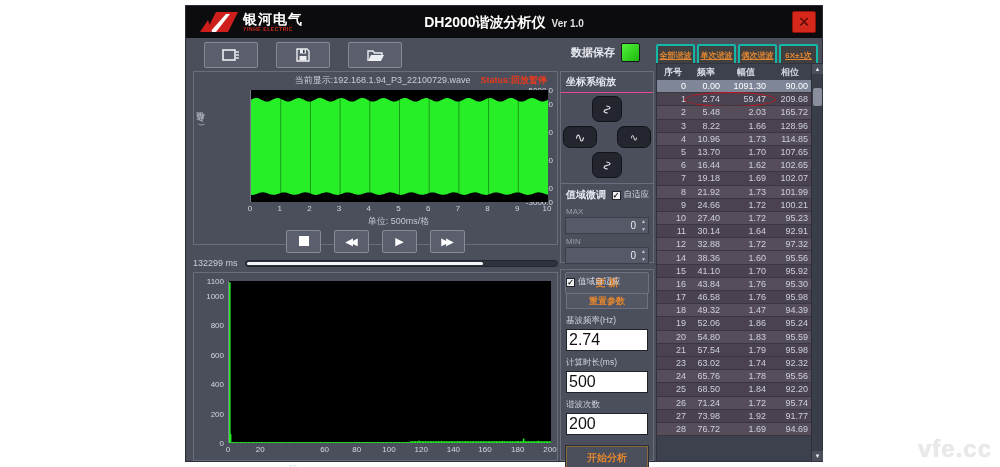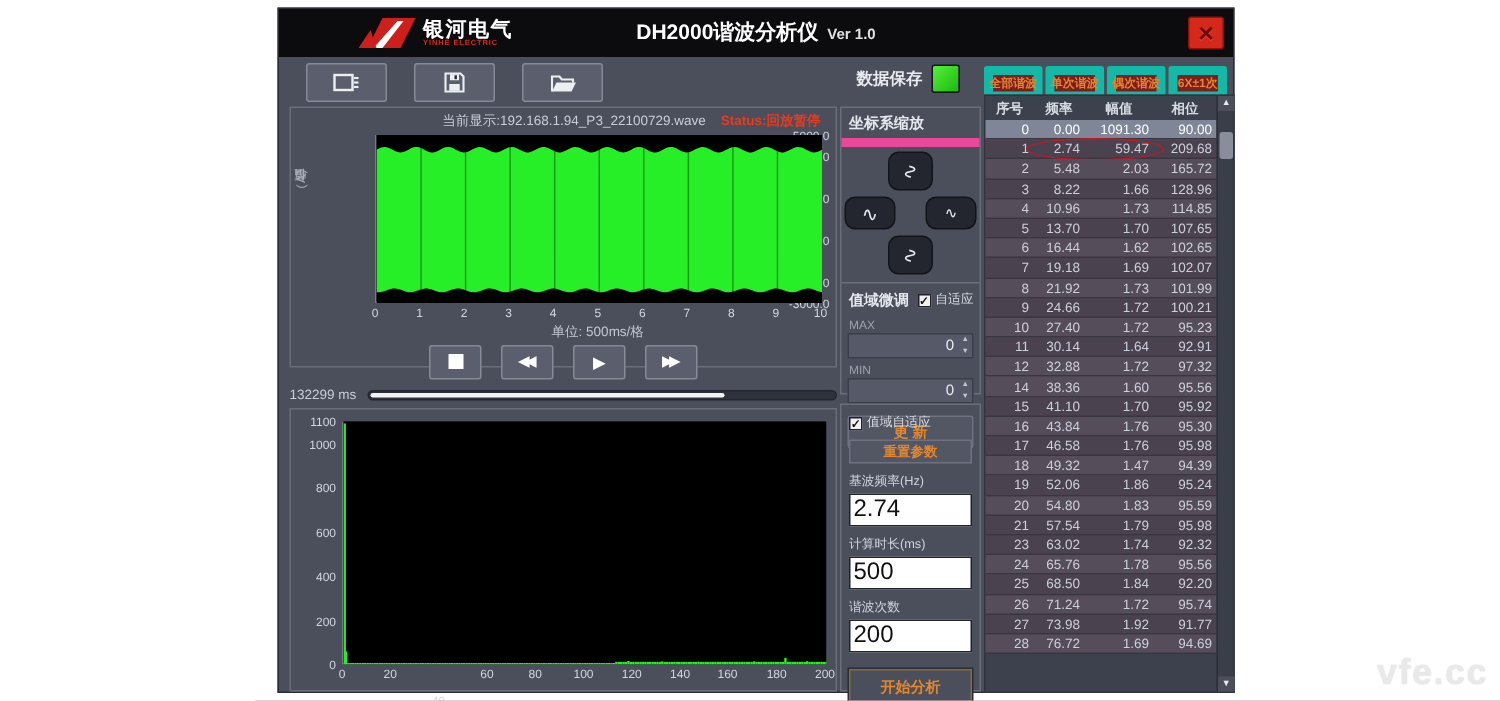--- a/index.html
+++ b/index.html
@@ -3,21 +3,21 @@
 <meta charset="utf-8">
 <style>
   * { margin:0; padding:0; box-sizing:border-box; font-family:"Liberation Sans", sans-serif; }
   html,body { width:1000px; height:467px; background:#ffffff; overflow:hidden; position:relative; }
 
   .window { position:absolute; left:185px; top:5px; width:638px; height:457px;
             background:#4b4f5b; border:1px solid #2a2d35; }
 
   
   .titlebar { position:absolute; left:0; top:0; right:0; height:32px; background:#0c0c0e;
-              display:flex; align-items:center;padding-left:39px; }
+              display:flex; align-items:center; }
   .logo { display:flex; align-items:center; gap:5px; margin-left:14px; }
   .logo-swoosh { width:38px; height:20px; }
   .logo-text-wrap { display:flex; flex-direction:column; line-height:1; }
   .logo-cn { color:#ffffff; font-size:14px; font-weight:bold; letter-spacing:1px; }
   .logo-en { color:#d22a1a; font-size:5px; font-weight:bold; letter-spacing:0.6px; margin-top:1px; }
   .title-center { position:absolute; left:0; right:0; text-align:center; color:#ffffff; }
   .title-main { font-size:14px; font-weight:bold; }
   .title-ver { font-size:10px; font-weight:bold; color:#e0e0e0; margin-left:6px; }
   .close-btn { position:absolute; right:6px; top:5px; width:24px; height:22px; background:#d5281a;
                border:1px solid #8e1208; border-radius:2px; color:#6e0b05; font-size:14px;
@@ -26,23 +26,23 @@
 
   
   .toolbar { position:absolute; left:0; top:32px; right:0; height:34px; display:flex; align-items:center; }
   .tool-btn { width:54px; height:26px; background:#5b5f6d; border:1px solid #868a96; border-radius:2px;
               margin-left:18px; display:flex; align-items:center; justify-content:center; cursor:pointer; }
   .save-led-group { position:absolute; left:385px; top:5px; display:flex; align-items:center; gap:6px; }
   .save-label { color:#e8eaf0; font-size:11px; font-weight:bold; }
   .led { width:19px; height:19px; border:1px solid #14161a; border-radius:2px;
          background:linear-gradient(135deg,#52f23a,#1db80e); }
   .tabs { position:absolute; left:470px; top:6px; display:flex; gap:2px; }
-  .tab-btn { width:39px; height:23px; background:#7f1d1d; border:6px solid #14b8a6; border-radius:2px;
+  .tab-btn { width:39px; height:23px; background:#404040; border:2px solid #14b8a6; border-radius:2px;
              color:#e2862f; font-size:8px; font-weight:bold; display:flex; align-items:center;
-             justify-content:center; cursor:pointer; white-space:nowrap; }
+             justify-content:center; cursor:pointer; white-space:nowrap;text-decoration:underline; }
 
   
   .wave-panel { position:absolute; left:7px; top:65px; width:365px; height:174px;
                 border:1px solid #6a6e7a; background:#4b4f5b; }
   .wave-header { height:14px; display:flex; justify-content:flex-end; gap:10px; padding:2px 10px 0 0; }
   .wave-file { color:#c9cdd8; font-size:9px; }
   .wave-status { font-size:9px; font-weight:bold; color:#ea3a1d; }
   .plot-wrap { position:absolute; left:56px; top:18px; width:297px; height:112px; background:#000;
                border-left:1px solid #777b88; border-bottom:1px solid #777b88; }
   .ylabel-v { position:absolute; left:2px; top:40px; color:#aab0bc; font-size:8px;
@@ -69,21 +69,21 @@
 
   .spec-panel { position:absolute; left:7px; top:266px; width:365px; height:189px;
                 border:1px solid #6a6e7a; background:#4b4f5b; }
   .spec-plot { position:absolute; left:34px; top:8px; width:322px; height:162px; background:#000;
                border-left:1px solid #777b88; border-bottom:1px solid #777b88; }
 
   
   .mid-panel1 { position:absolute; left:374px; top:65px; width:94px; height:192px;
                 border:1px solid #6a6e7a; }
   .panel-title { color:#e4e7ee; font-size:10px; font-weight:bold; padding:3px 0 3px 5px;
-                 border-bottom:6px solid #ec4899; }
+                 border-bottom:1px solid #ec4899; }
   .dpad { position:relative; height:84px; margin-top:3px; }
   .dpad-btn { position:absolute; background:#23262e; border:1px solid #121419; border-radius:7px;
               color:#e8eaf0; display:flex; align-items:center; justify-content:center; cursor:pointer; }
   .dpad-up   { left:31px; top:0;  width:30px; height:26px; }
   .dpad-left { left:2px;  top:30px; width:34px; height:22px; }
   .dpad-right{ left:56px; top:30px; width:34px; height:22px; }
   .dpad-down { left:31px; top:56px; width:30px; height:26px; }
   .sine-v { transform:rotate(90deg); font-size:13px; }
   .sine-h { font-size:13px; }
   .sine-h-small { font-size:10px; }

